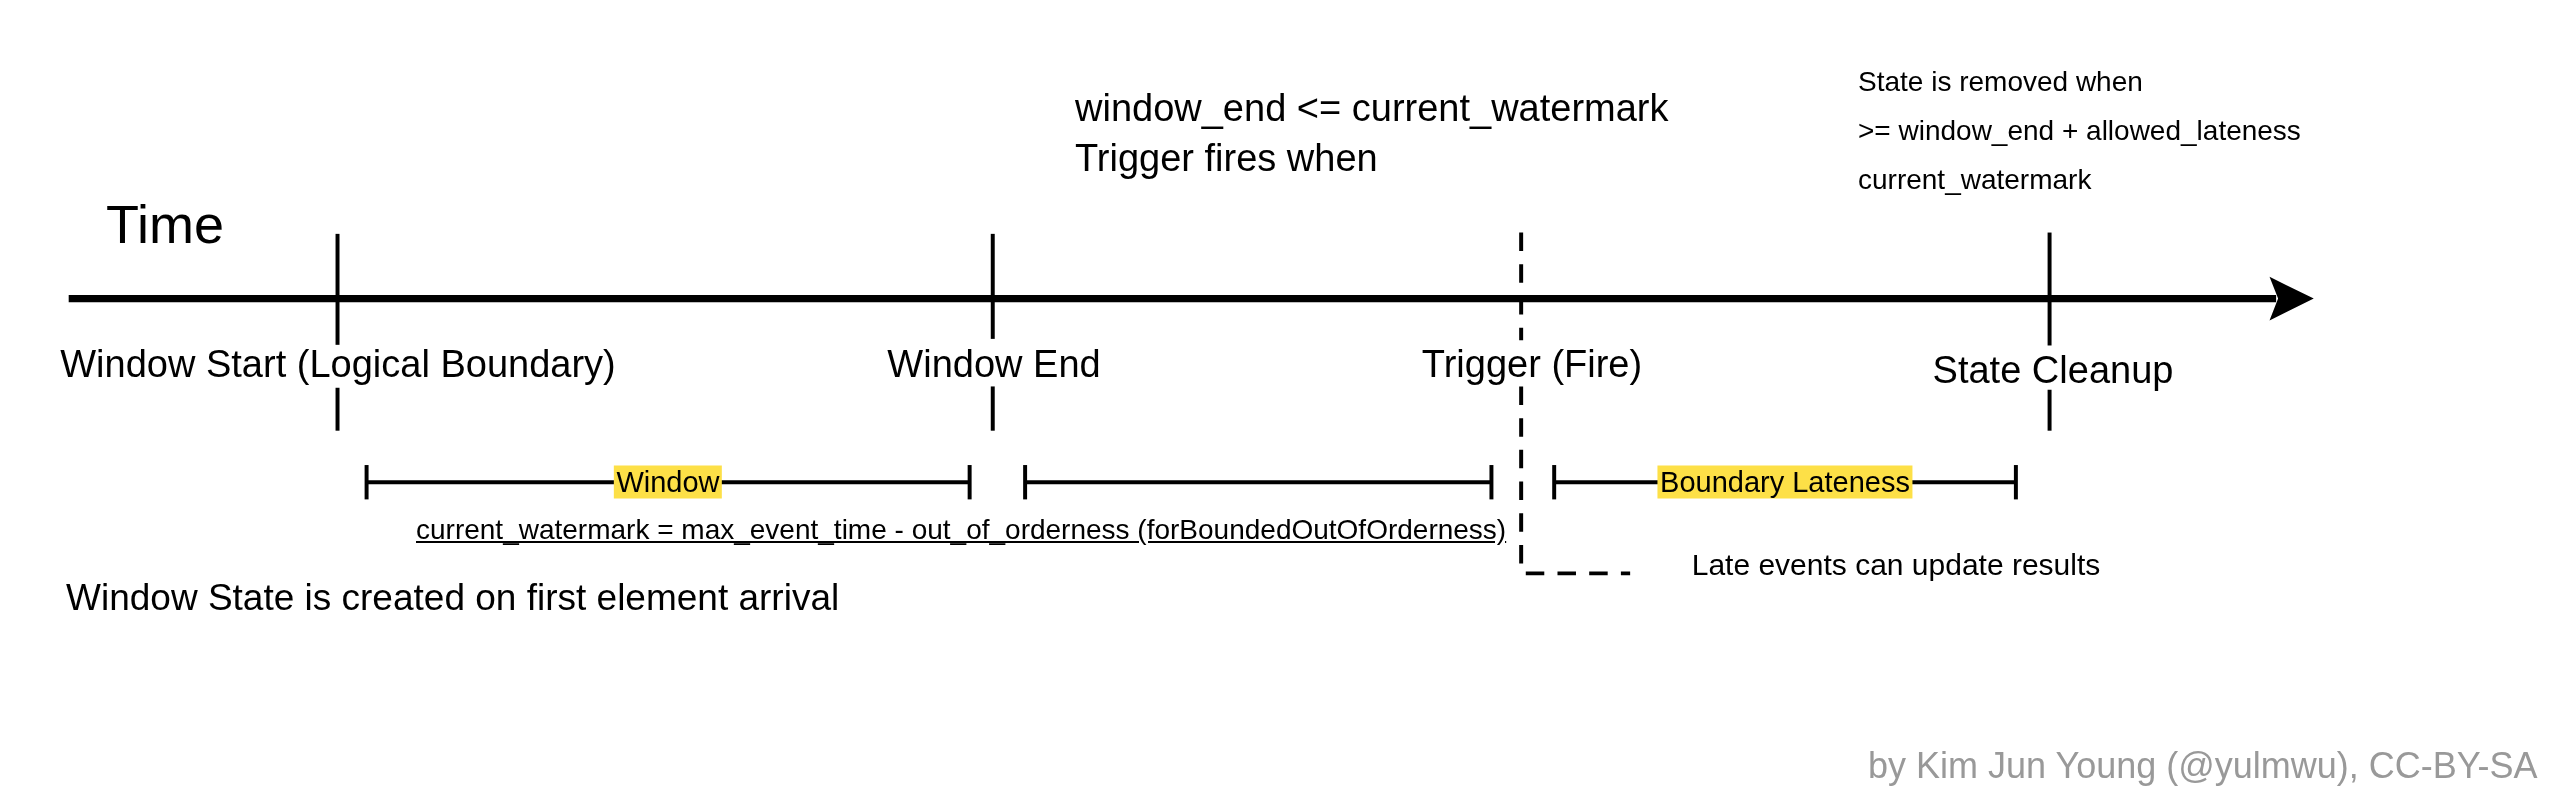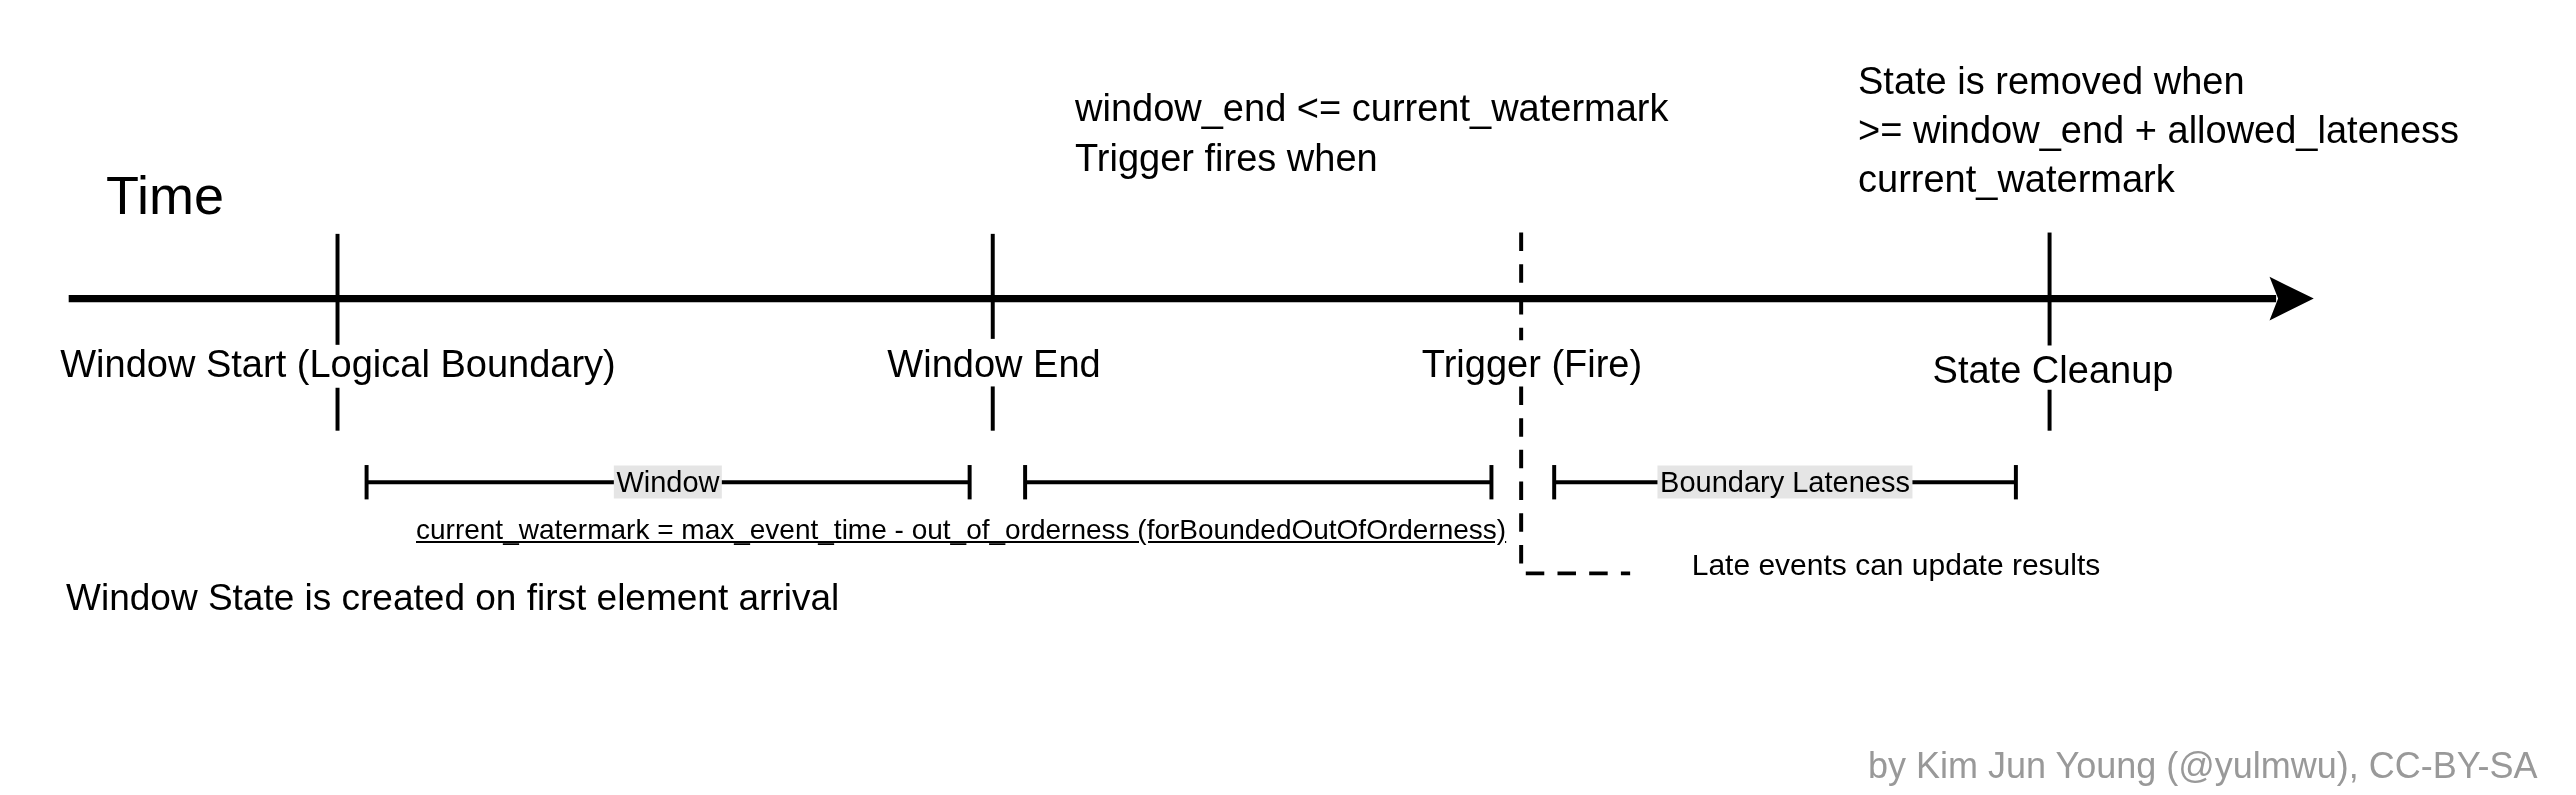--- a/index.html
+++ b/index.html
@@ -11,29 +11,29 @@
     font-family: "Liberation Sans", "DejaVu Sans", sans-serif;
     color: #000000;
     overflow: hidden;
   }
   .abs { position: absolute; white-space: nowrap; }
   .center-x { transform: translateX(-50%); }
 
   .title { font-size: 54px; line-height: 66px; }
   .marker-label { font-size: 38px; line-height: 42px; }
   .note { font-size: 38px; line-height: 50px; }
-  .note3 { font-size: 38px; line-height: 49px; }
+  .note3 { font-size: 28px; line-height: 49px; }
   .formula { font-size: 28px; line-height: 34px; }
   .small-note { font-size: 37px; line-height: 42px; }
   .late-note { font-size: 30px; line-height: 41px; text-align: left; }
   .attribution { font-size: 36px; line-height: 44px; color: #999999; }
 
   .span-label {
     font-size: 29px; line-height: 33px;
-    background: #e5e5e5; padding: 0 2.6px;
+    background: #fde047; padding: 0 2.6px;
     transform: translate(-50%, -50%);
   }
   svg.layer { position: absolute; left: 0; top: 0; }
 </style>
 </head>
 <body>
 
 <div id="canvas">
 
   <svg class="layer" width="2576" height="796" viewBox="0 0 3900 1205">
@@ -61,21 +61,21 @@
 
     <line x1="1552" y1="704" x2="1552" y2="756" stroke="#000" stroke-width="6"></line>
     <line x1="1552" y1="730" x2="2258" y2="730" stroke="#000" stroke-width="6"></line>
     <line x1="2258" y1="704" x2="2258" y2="756" stroke="#000" stroke-width="6"></line>
 
     <line x1="2353" y1="704" x2="2353" y2="756" stroke="#000" stroke-width="6"></line>
     <line x1="2353" y1="730" x2="3052" y2="730" stroke="#000" stroke-width="6"></line>
     <line x1="3052" y1="704" x2="3052" y2="756" stroke="#000" stroke-width="6"></line>
   </svg>
 
-  <div class="abs title" style="left:106px; top:162px;">Time</div>
+  <div class="abs title" style="left:106px; top:191px;">Time</div>
 
   <div class="abs note" style="left:1075px; top:83px;">
     <div>window_end &lt;= current_watermark</div>
     <div>Trigger fires when</div>
   </div>
 
   <div class="abs note3" style="left:1858px; top:57px;">
     <div>State is removed when</div>
     <div>&gt;= window_end + allowed_lateness</div>
     <div>current_watermark</div>

